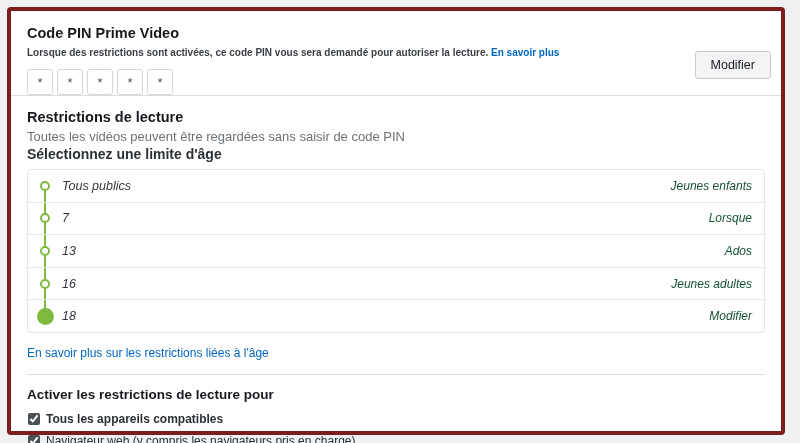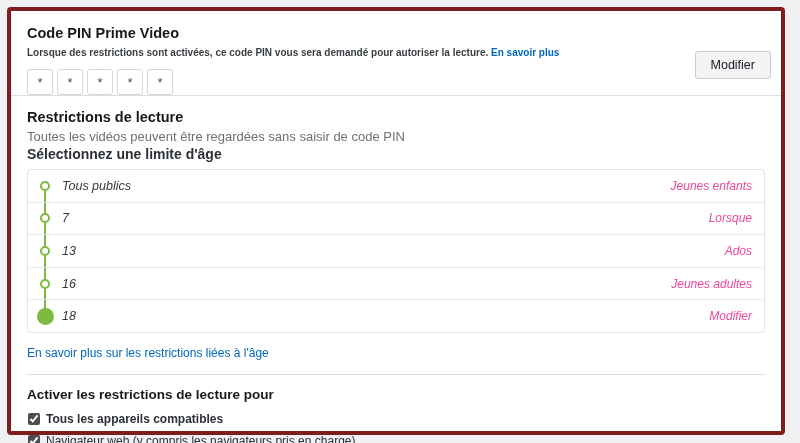--- a/index.html
+++ b/index.html
@@ -56,21 +56,21 @@
   .marker-cell{
     width:34px;display:flex;align-items:center;justify-content:center;
     position:relative;z-index:1;
   }
   .dot{
     box-sizing:border-box;width:10px;height:10px;border-radius:50%;
     border:2px solid #7eb940;background:#ffffff;
   }
   .dot.selected{width:17px;height:17px;border:none;background:#7eb940;}
   .age-label{font-size:12.5px;color:#33383d;}
-  .age-category{margin-left:auto;font-size:12px;color:#ec4899;text-align:center;}
+  .age-category{margin-left:auto;font-size:12px;color:#14532d;text-align:center;}
   .age-link-row{margin-top:13px;font-size:12px;line-height:15px;}
   .divider-inset{border:none;border-top:1px solid #dcdee1;margin:13px 0 0 0;}
   .sec-devices{padding:11px 16px 0 16px;}
   .checkbox-row{display:flex;align-items:center;margin-top:8px;font-size:12px;color:#2c3136;}
   .checkbox-row input{
     width:12px;height:12px;margin:0 6px 0 1px;accent-color:#4a4f54;cursor:pointer;
   }
   .cb-bold{font-weight:bold;}
 </style>
 </head>

